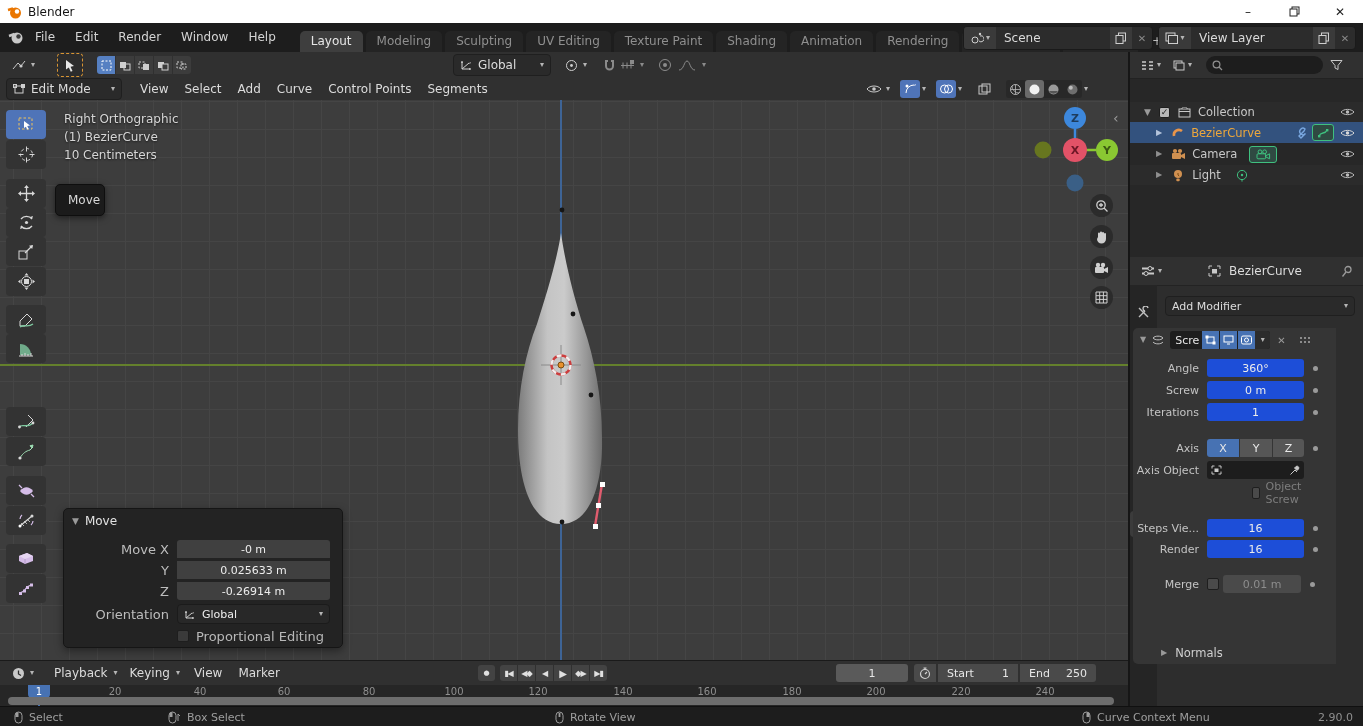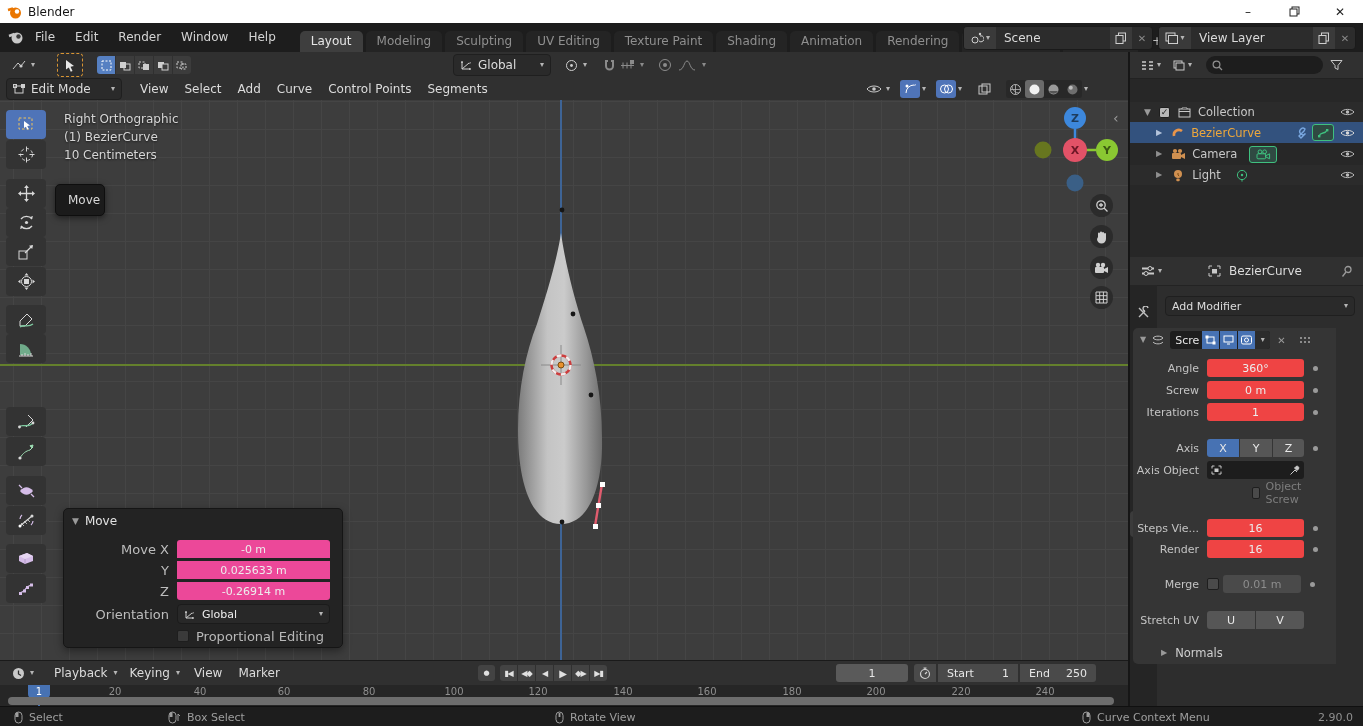--- a/index.html
+++ b/index.html
@@ -55,21 +55,21 @@
   .overlaytext{left:64px;top:10px;color:#d6d6d6;font-size:12px;line-height:18px;text-shadow:0 1px 2px rgba(0,0,0,.6);}
   .tooltip{left:55px;top:84px;width:50px;height:32px;background:#1b1b1b;border:1px solid #0e0e0e;border-radius:5px;
            display:flex;align-items:center;color:#d8d8d8;padding-left:12px;box-sizing:border-box;box-shadow:0 2px 6px rgba(0,0,0,.5);}
   .vpctl{left:1090px;width:23px;height:23px;border-radius:50%;background:rgba(40,40,40,.85);display:flex;align-items:center;justify-content:center;}
 
   
   .movepanel{left:63px;top:408px;width:280px;height:140px;background:rgba(34,34,34,.96);border:1px solid #151515;border-radius:5px;
              box-shadow:0 3px 8px rgba(0,0,0,.4);box-sizing:border-box;}
   .mp-row{display:flex;align-items:center;height:20px;margin-bottom:1px;}
   .mp-label{flex:0 0 105px;text-align:right;padding-right:8px;color:#bdbdbd;font-size:13px;}
-  .mp-field{flex:1;margin-right:12px;height:18px;background:#ec4899;color:#ededed;font-size:11px;
+  .mp-field{flex:1;margin-right:12px;height:18px;background:#404040;color:#ededed;font-size:11px;
             display:flex;align-items:center;justify-content:center;}
 
   
   .timeline{left:0;top:660px;width:1128px;height:46px;background:#303030;border-top:1px solid #1a1a1a;}
   .tl-head{left:0;top:0;width:1128px;height:24px;}
   .tl-ruler{left:0;top:24px;width:1128px;height:22px;background:#262626;overflow:hidden;}
   .tick{position:absolute;top:1px;font-size:10px;color:#8f8f8f;transform:translateX(-50%);}
   .transportbtn{width:17px;height:16px;display:flex;align-items:center;justify-content:center;background:#434343;color:#e0e0e0;font-size:8px;letter-spacing:-1px;}
   .tl-field{height:18px;background:#4a4a4a;color:#e6e6e6;font-size:11px;display:flex;align-items:center;box-sizing:border-box;}
 
@@ -86,21 +86,21 @@
   .orow.alt{background:#2b2b2b;}
   .orow.selected{background:#33527e;}
   .databadge{height:15px;background:#2f4a42;border:1px solid #3fc07f;border-radius:3px;display:flex;align-items:center;justify-content:center;padding:0 2px;}
   .props{left:1130px;top:257px;width:233px;height:449px;background:#2d2d2d;}
   .props-head{left:0;top:0;width:233px;height:28px;background:#303030;border-bottom:1px solid #232323;}
   .tabcol{left:0;top:28px;width:27px;height:421px;background:#252525;}
   .ptab{position:absolute;left:0;width:27px;height:26px;display:flex;align-items:center;justify-content:center;}
   .ptab.active{background:#3b3b3b;border-radius:4px 0 0 4px;}
   .prow{position:absolute;display:flex;align-items:center;height:20px;font-size:11px;}
   .plabel{color:#c3c3c3;text-align:right;}
-  .pfield{background:#ef4444;border-radius:3px;color:#ececec;display:flex;align-items:center;justify-content:center;height:18px;}
+  .pfield{background:#1d4ed8;border-radius:3px;color:#ececec;display:flex;align-items:center;justify-content:center;height:18px;}
   .pdot{width:5px;height:5px;border-radius:50%;background:#9a9a9a;margin-left:9px;}
   .pdot.dim{background:#565656;}
   .panelbox{position:absolute;left:3px;top:71px;width:203px;height:336px;background:#353535;border-radius:5px 0 0 5px;}
   .segbtn{height:18px;display:flex;align-items:center;justify-content:center;background:#565656;color:#e8e8e8;font-size:11px;}
   .segbtn.on{background:#4772b3;}
   .grip{width:11px;height:9px;background-image:radial-gradient(#8b8b8b 1px,transparent 1.2px);background-size:4px 4px;}
   .checkbox{width:12px;height:12px;background:#3a3a3a;border:1px solid #1e1e1e;border-radius:2px;box-sizing:border-box;display:flex;align-items:center;justify-content:center;font-size:9px;color:#e8e8e8;}
 </style>
 </head>
 <body>
@@ -947,27 +947,20 @@
         <div class="pdot"></div>
       </div>
 
       <div class="prow" style="left:0;top:246px;width:203px;">
         <div class="plabel" style="flex:0 0 66px;">Merge</div>
         <div class="checkbox" style="margin-left:8px;background:#4a4a4a;"></div>
         <div class="pfield" style="width:78px;margin-left:4px;background:#4a4a4a;color:#8d8d8d;">0.01 m</div>
         <div class="pdot"></div>
       </div>
 
-      <div class="prow" style="left:0;top:282px;width:203px;">
-        <div class="plabel" style="flex:0 0 66px;">Stretch UV</div>
-        <div class="flex" style="margin-left:8px;gap:1px;">
-          <div class="segbtn" style="width:48px;border-radius:3px 0 0 3px;">U</div>
-          <div class="segbtn" style="width:48px;border-radius:0 3px 3px 0;">V</div>
-        </div>
-      </div>
 
       <div class="prow" style="left:0;top:315px;width:203px;gap:8px;padding-left:28px;box-sizing:border-box;">
         <span class="chev" style="font-size:8px;color:#9a9a9a;">▶</span>
         <span style="color:#cfcfcf;font-size:11.5px;">Normals</span>
       </div>
     </div>
   </div>
 
   <div class="ab statusbar flex">
     <div class="flex ab" style="left:14px;gap:6px;">

